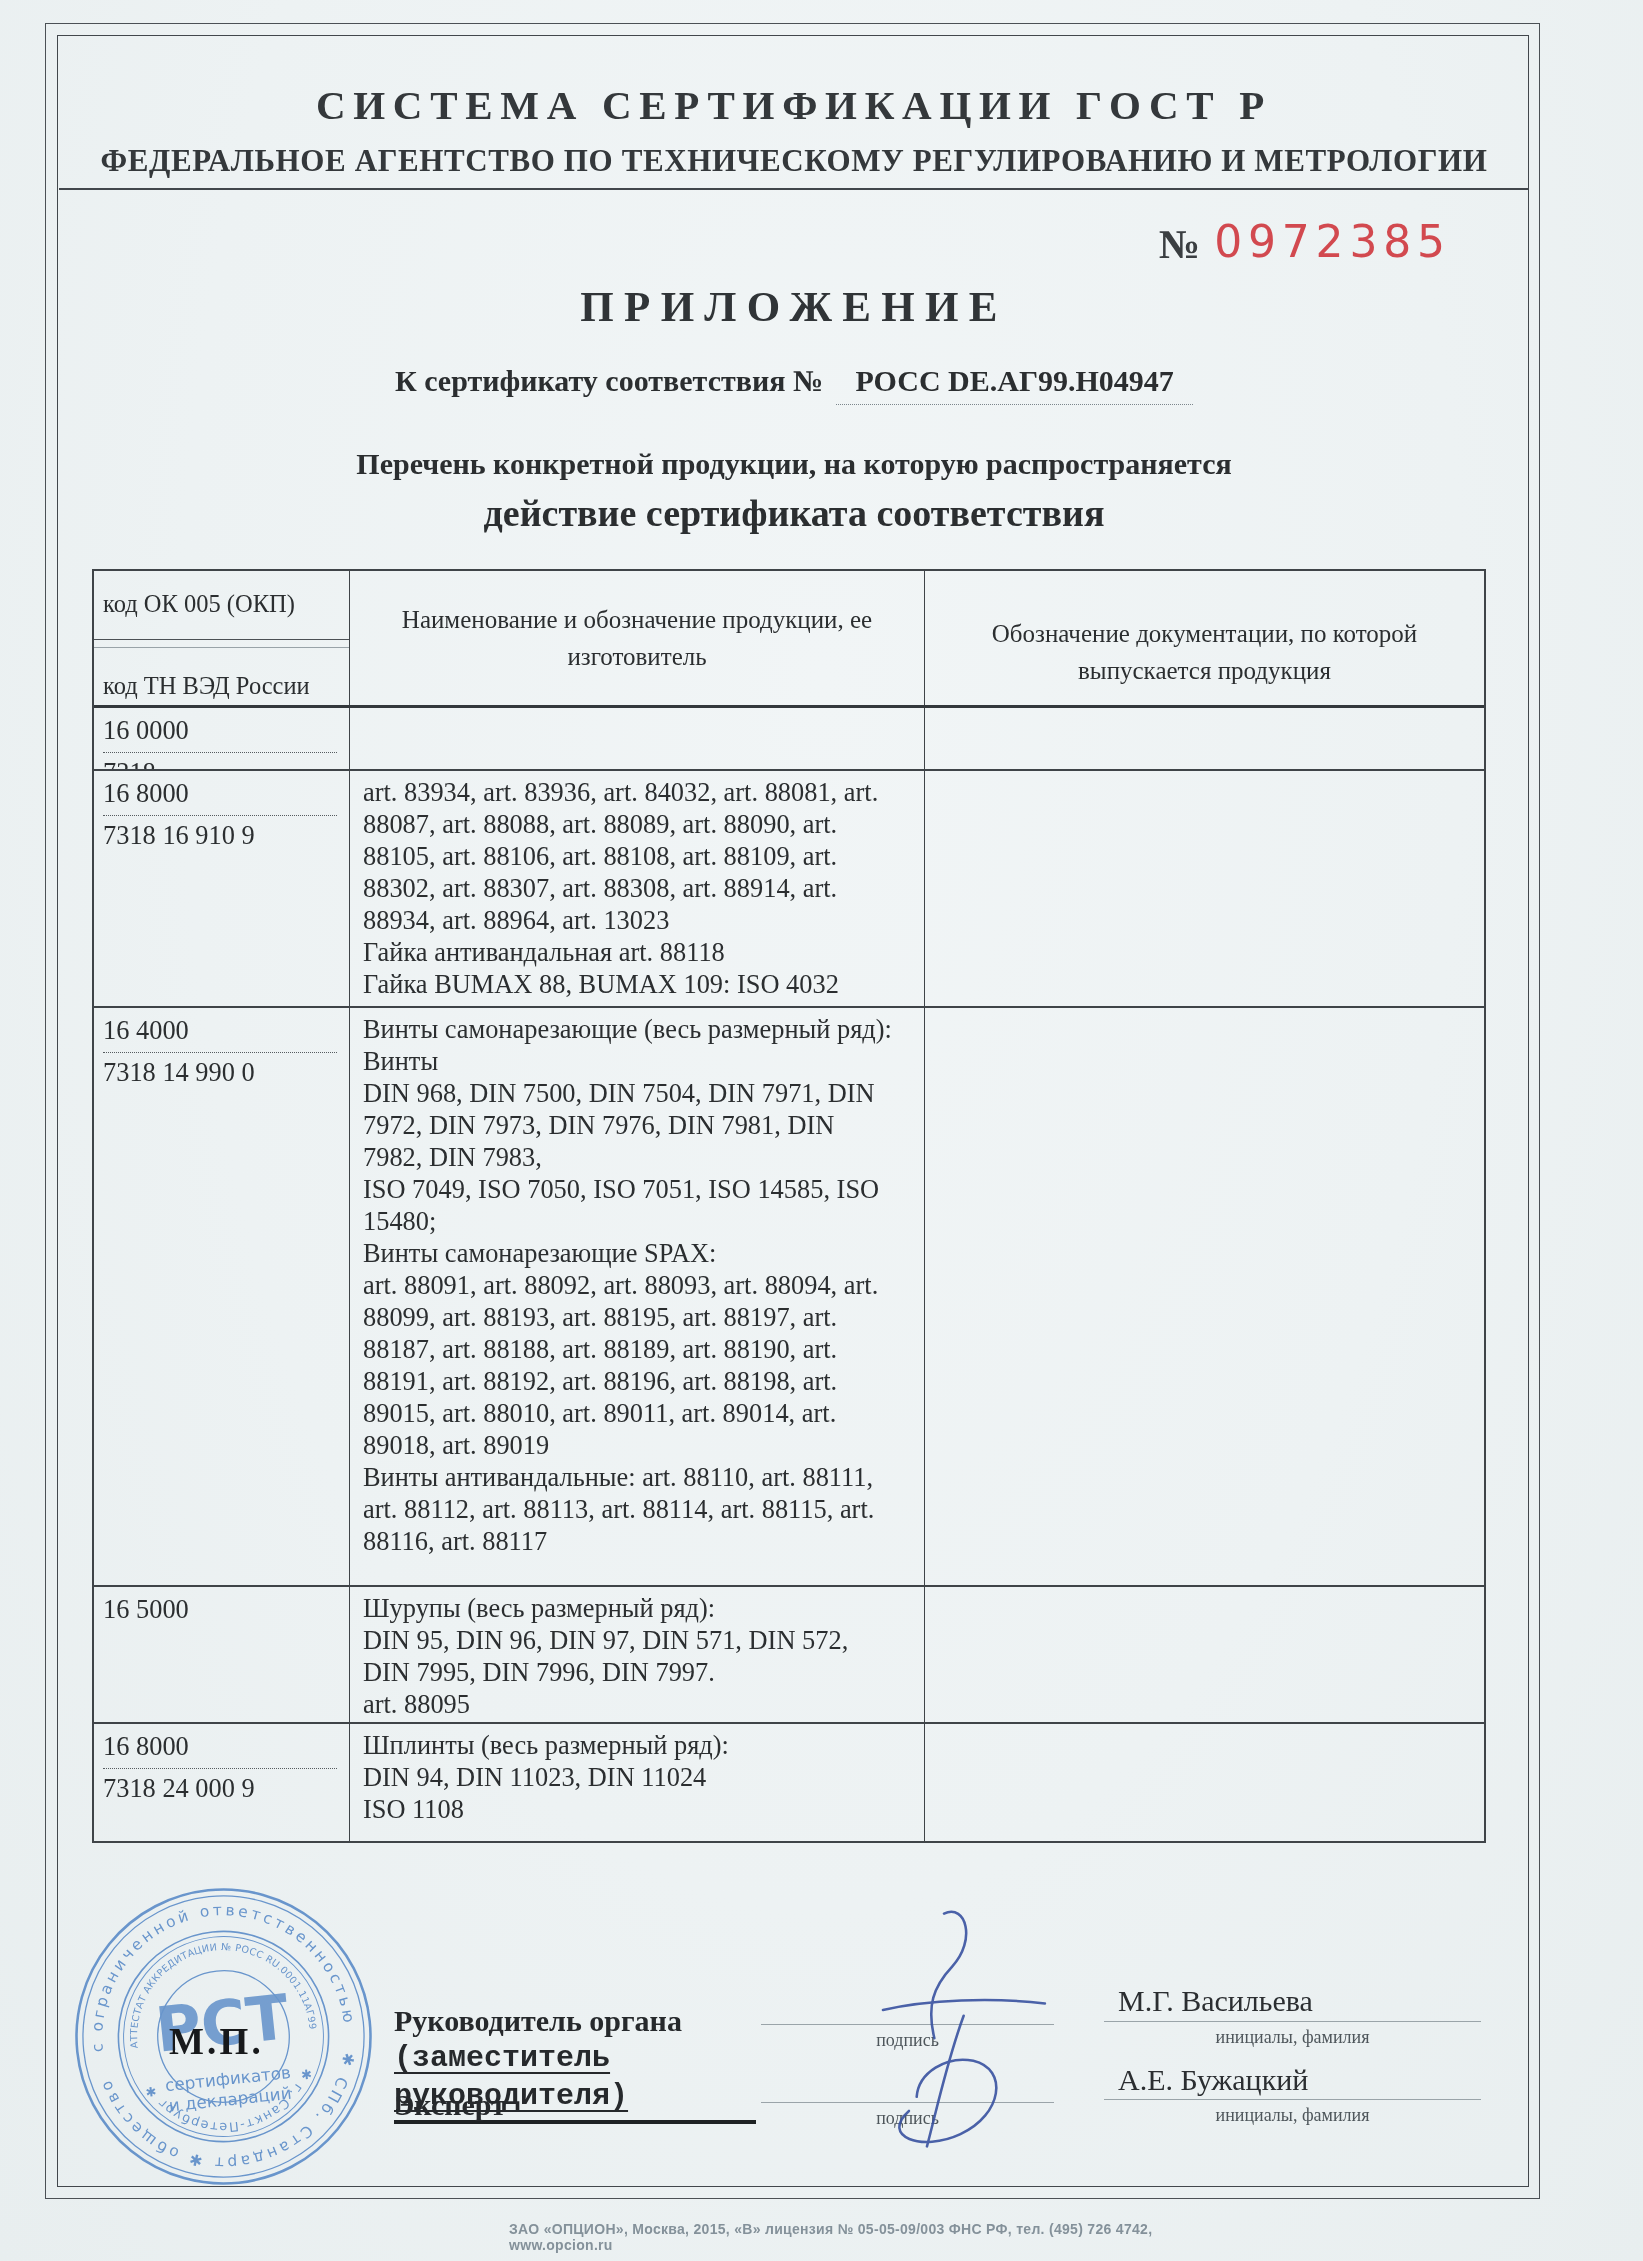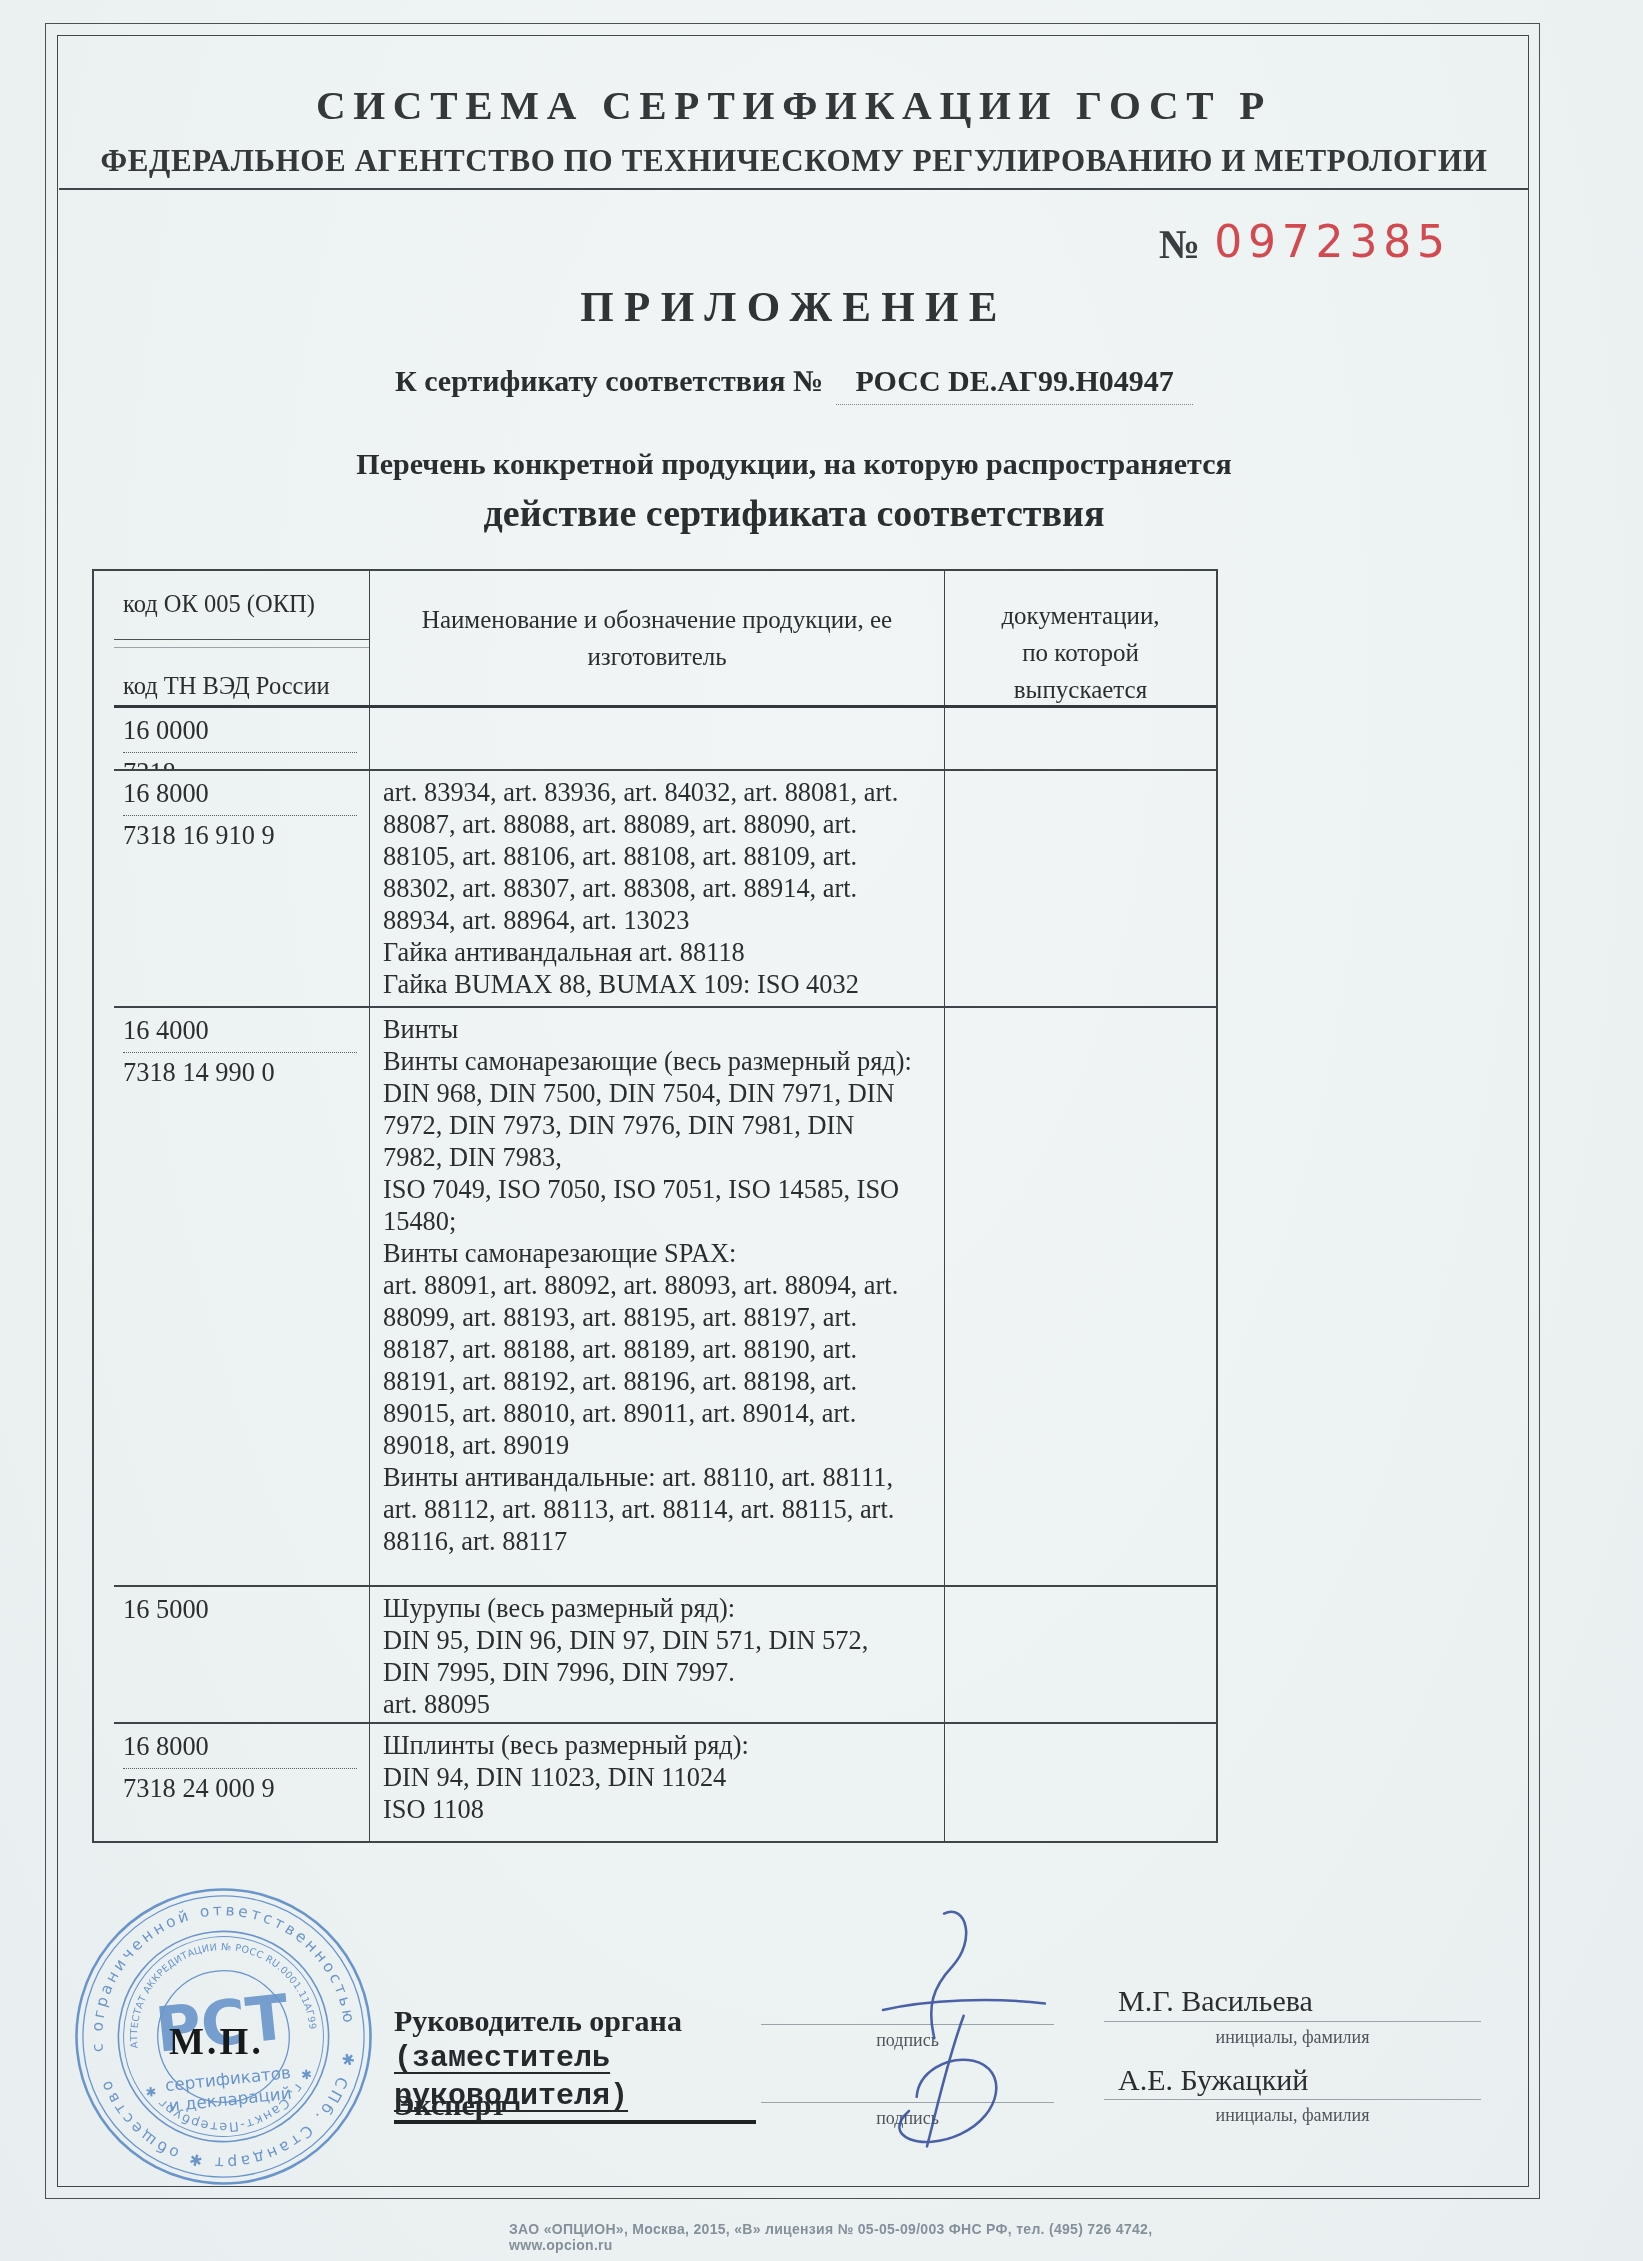--- a/index.html
+++ b/index.html
@@ -22,22 +22,22 @@
   .cert-no .nosign { font-size:41px; font-weight:600; color:#3a3e41; }
   .cert-no .digits { font-family:"DejaVu Sans", sans-serif; font-size:44px; color:#d2494f;
     letter-spacing:5.8px; margin-top:-3.9px; }
   .appendix-title { top:282px; font-size:43px; font-weight:700; letter-spacing:10.3px; color:#303437; }
   .to-cert { top:364px; font-size:30px; font-weight:600; }
   .to-cert .val { display:inline-block; border-bottom:1.9px dotted #7c868c; padding:0 19.3px 6.4px 19.3px;
     margin-left:13px; font-weight:600; }
   .subtitle1 { top:447px; font-size:30px; font-weight:700; }
   .subtitle2 { top:491px; font-size:38px; font-weight:700; }
   
-  .cert-table { position:absolute; left:92px; top:569px; width:1126px;
-    border:2.6px solid #3f4448; box-sizing:border-box;padding-left:20px; }
+  .cert-table { position:absolute; left:92px; top:569px; width:1394px;
+    border:2.6px solid #3f4448; box-sizing:border-box; }
   .trow { display:flex; box-sizing:border-box; }
   .trow + .trow { border-top:2.6px solid #3f4448; }
   .trow.body-first { border-top:3.2px solid #33383c;justify-content:center; }
   .trow.thead { height:134px; }
   .h-r1{height:64px} .h-r2{height:237px} .h-r3{height:579px} .h-r4{height:137px} .h-r5{height:119px}
   .c { box-sizing:border-box; overflow:hidden; font-size:26.4px; line-height:32px; }
   .c1 { width:256px; border-right:1.9px solid #3f4448; padding:6.4px 9px; }
   .c2 { width:575px; border-right:1.9px solid #3f4448; padding:5.2px 30px 5.2px 13px; }
   .c3 { flex:1;margin-top:28px; }
   .thead .c1 { padding-top:17px; font-size:24.5px; }
@@ -123,22 +123,22 @@
       </div>
       <div class="c c3"></div>
     </div>
 
     <div class="trow h-r3">
       <div class="c c1">
         <div class="okp dotted">16 4000</div>
         <div class="tnved">7318 14 990 0</div>
       </div>
       <div class="c c2">
+        <p class="pline">Винты самонарезающие  (весь размерный ряд):</p>
         <p class="pline">Винты</p>
-        <p class="pline">Винты самонарезающие  (весь размерный ряд):</p>
         <p class="pline">DIN 968, DIN 7500, DIN 7504, DIN 7971, DIN 7972, DIN 7973, DIN 7976, DIN 7981, DIN 7982, DIN 7983,</p>
         <p class="pline">ISO 7049, ISO 7050, ISO 7051, ISO 14585, ISO 15480;</p>
         <p class="pline">Винты самонарезающие SPAX:</p>
         <p class="pline">art. 88091, art. 88092, art. 88093, art. 88094, art. 88099, art. 88193, art. 88195, art. 88197, art. 88187, art. 88188, art. 88189, art. 88190, art. 88191, art. 88192, art. 88196, art.  88198, art. 89015, art.  88010, art.  89011, art. 89014, art. 89018, art. 89019</p>
         <p class="pline">Винты антивандальные: art. 88110, art. 88111, art. 88112, art. 88113, art. 88114, art. 88115, art. 88116, art. 88117</p>
       </div>
       <div class="c c3"></div>
     </div>
 
     <div class="trow h-r4">

